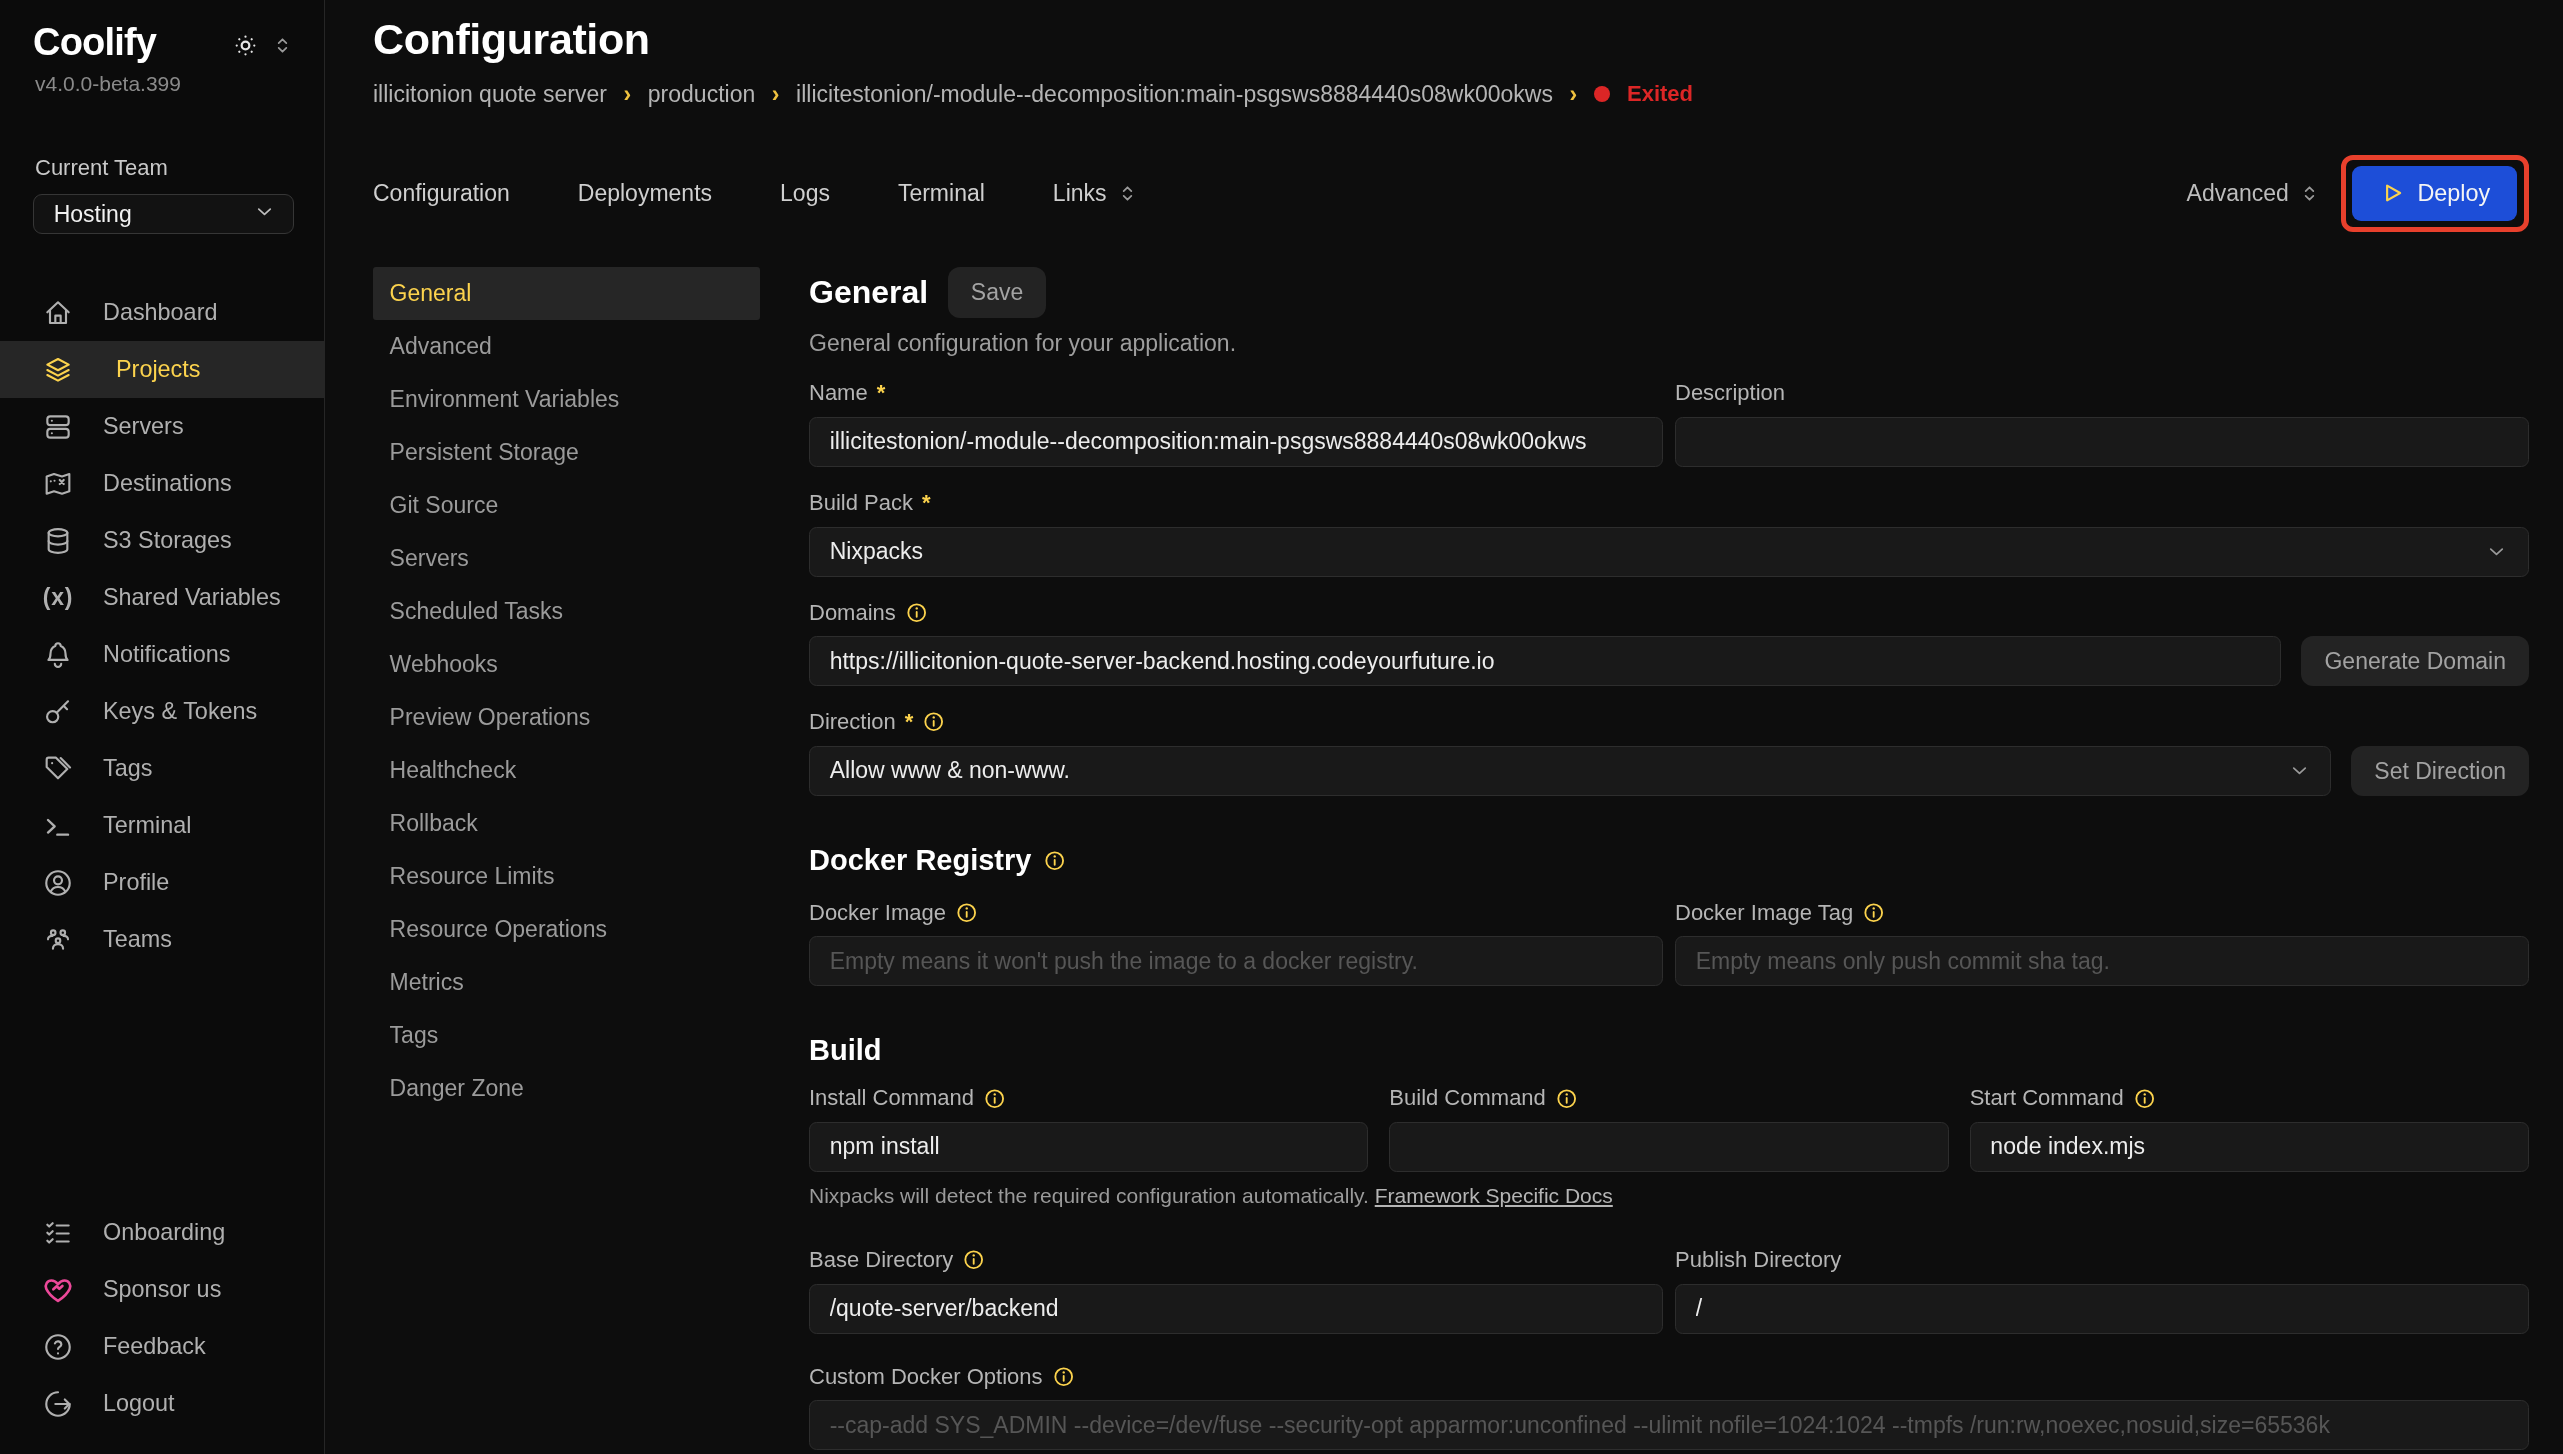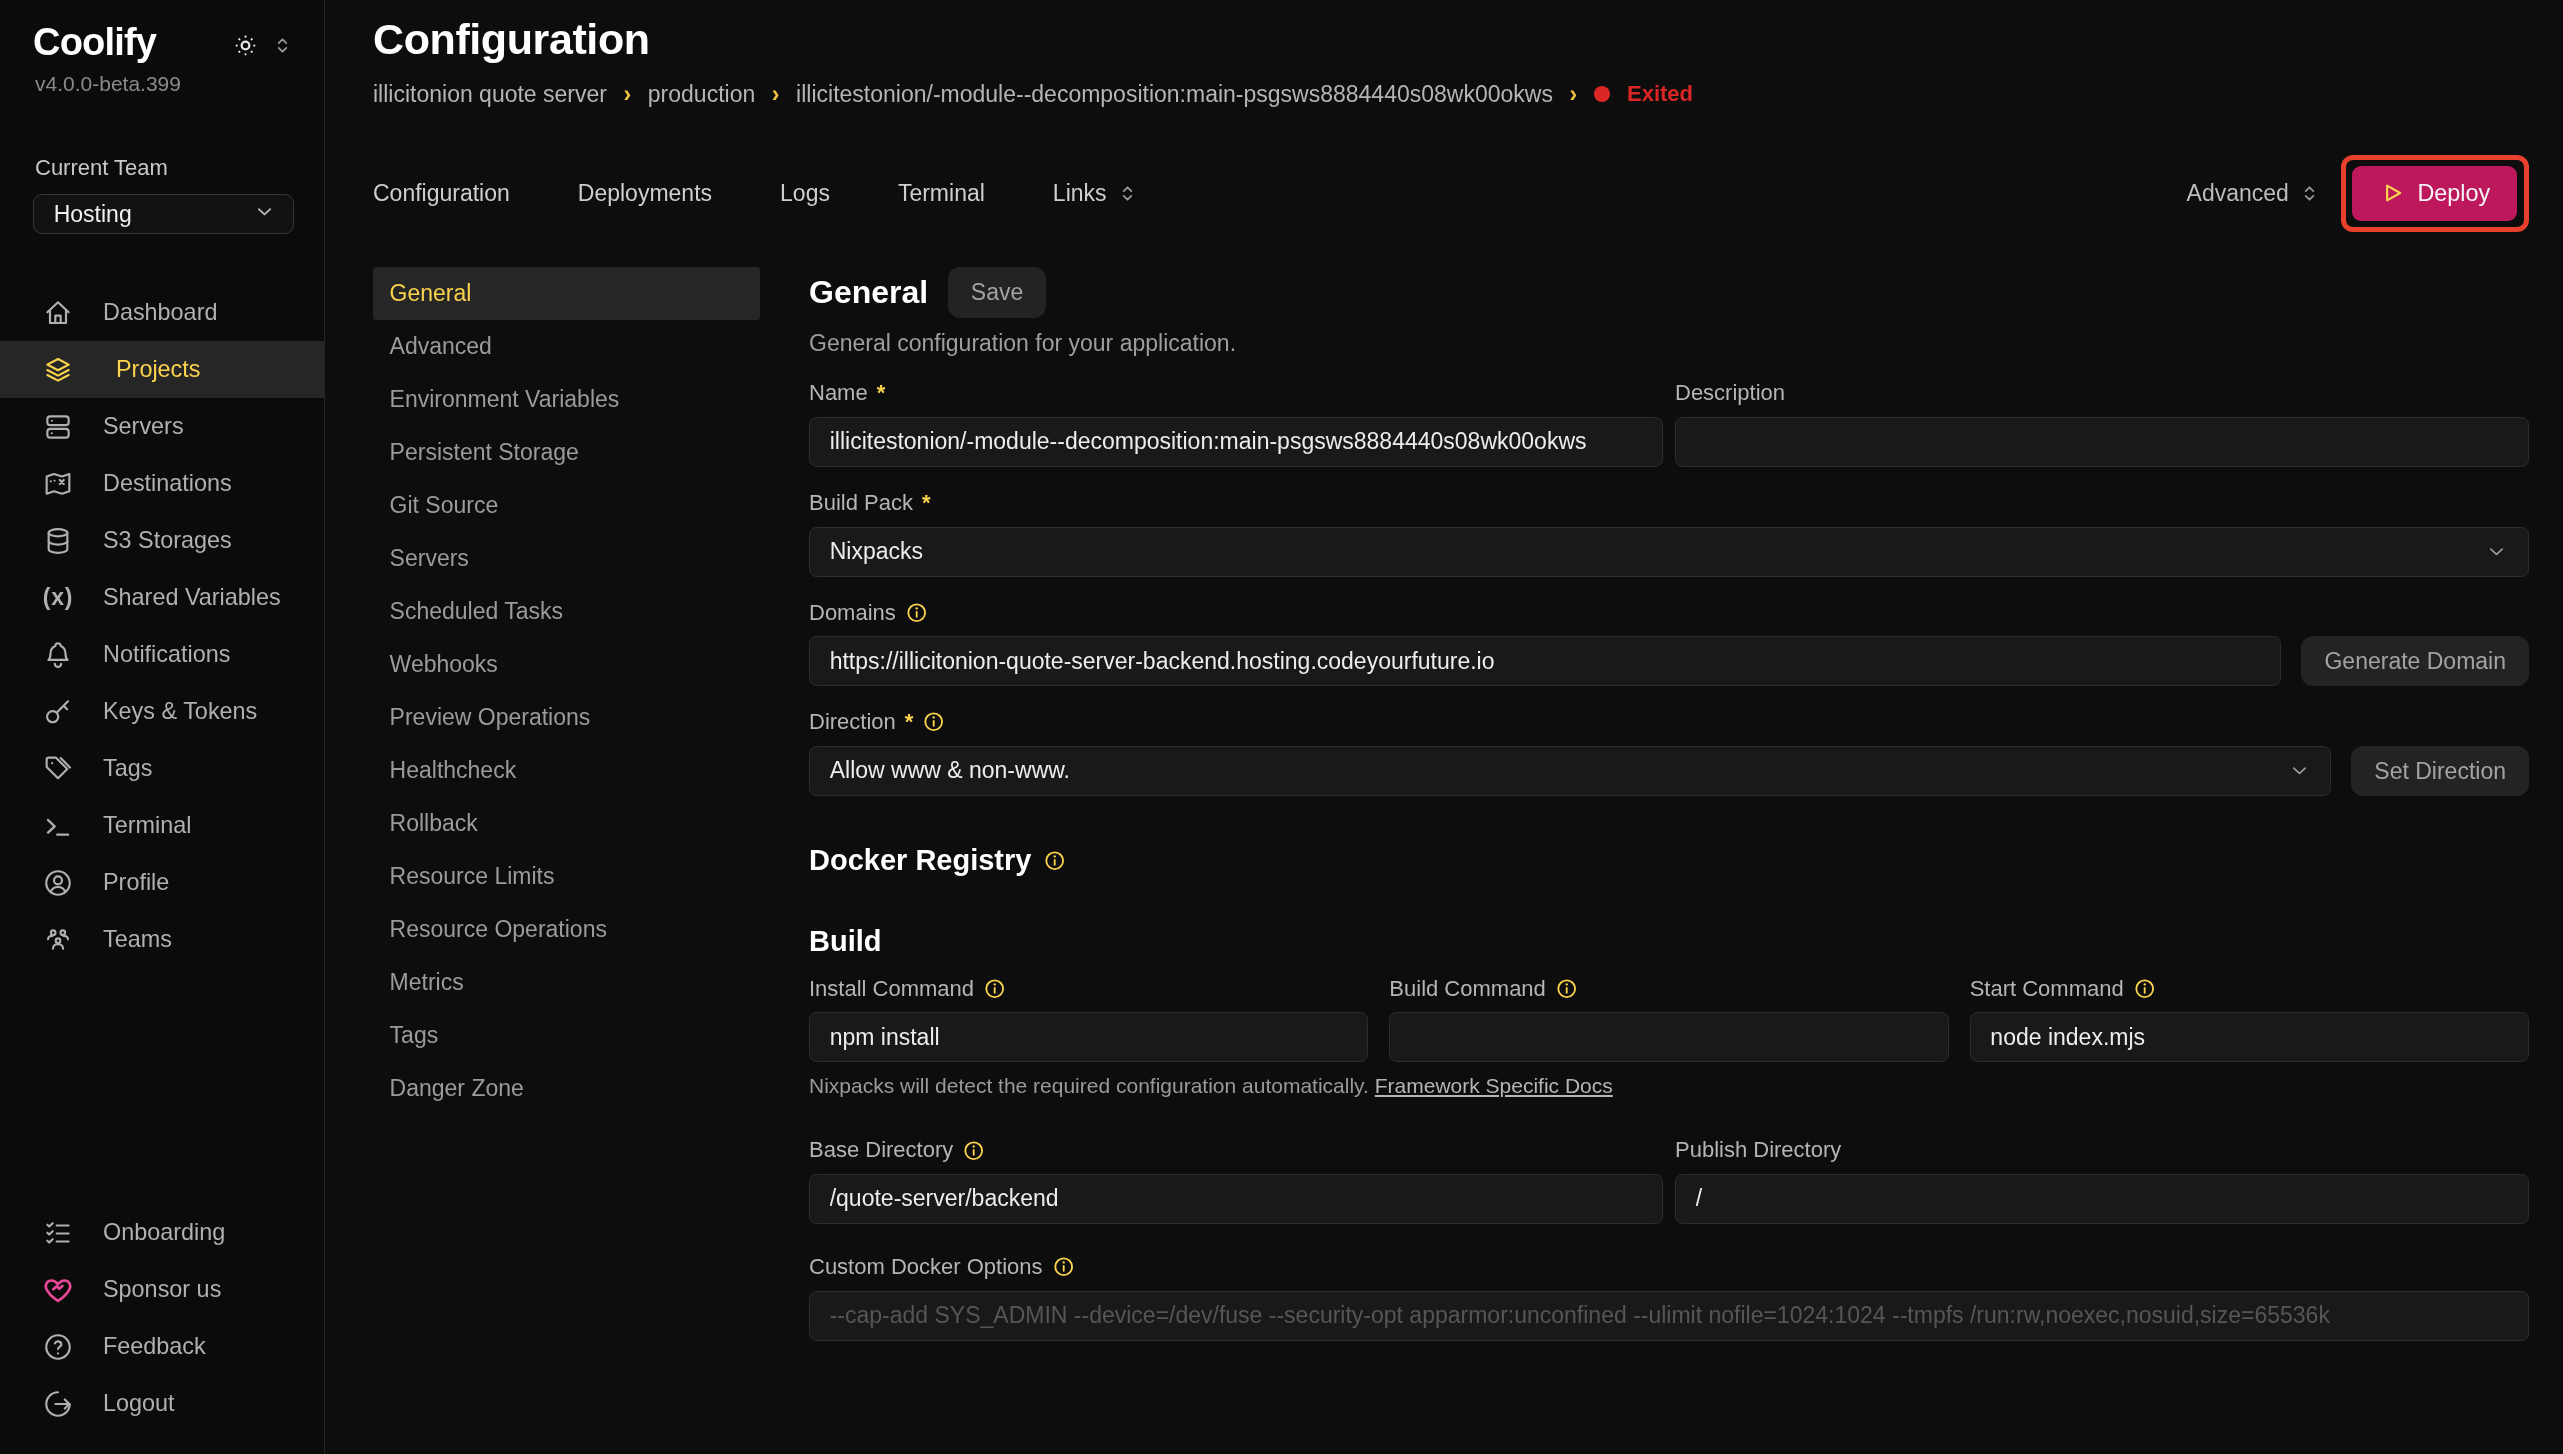--- a/index.html
+++ b/index.html
@@ -45,21 +45,21 @@
   .status-dot { width:16.6px; height:16.6px; border-radius:50%; background:#dc2626; display:inline-block; }
   .status-exited { color:#dc2626; font-weight:700; font-size:22px; }
 
   .tabbar { margin-top:47px; display:flex; align-items:center; gap:68px; font-size:23px; color:#cfcfcf; min-height:76px; }
   .tab { cursor:pointer; display:flex; align-items:center; gap:9px; }
   .tab svg, .adv svg { width:23px; height:23px; }
   .tab-right { margin-left:auto; display:flex; align-items:center; gap:19.7px; }
   .adv { display:flex; align-items:center; gap:9px; color:#bdbdbd; cursor:pointer; }
   .deploy-annotation { border:5.3px solid #e8402c; border-radius:12px; padding:6.8px; }
   .deploy-btn {
-    display:flex; align-items:center; gap:12px; background:#be185d; border:none; color:#f5f5f5;
+    display:flex; align-items:center; gap:12px; background:#1d4ed8; border:none; color:#f5f5f5;
     font-size:23.4px; font-family:inherit; padding:13.6px 27px; border-radius:9px; cursor:pointer;
   }
   .deploy-btn svg { width:26px; height:26px; }
 
   .content { margin-top:35px; display:flex; flex:1; overflow:hidden; }
   .cfg-menu { width:387px; min-width:387px; display:flex; flex-direction:column; }
   .citem {
     height:53px; display:flex; align-items:center; padding-left:16.6px;
     font-size:23px; color:#9b9b9b; cursor:pointer; border-radius:3px; white-space:nowrap;
   }
@@ -401,20 +401,40 @@
             <button class="btn" style="height:50px">Set Direction</button>
           </div>
         </div>
 
         <h3 class="sec-gap">
           <span>Docker Registry</span>
           <svg class="info-ic" viewBox="0 0 24 24">
               <use href="#i-info"></use>
             </svg>
         </h3>
+        <div class="grid2 field">
+          <div>
+            <label class="f-label">
+                <span>Docker Image</span>
+                <svg class="info-ic" viewBox="0 0 24 24">
+                  <use href="#i-info"></use>
+                </svg>
+              </label>
+            <input class="tb" type="text" placeholder="Empty means it won't push the image to a docker registry." style="">
+          </div>
+          <div>
+            <label class="f-label">
+                <span>Docker Image Tag</span>
+                <svg class="info-ic" viewBox="0 0 24 24">
+                  <use href="#i-info"></use>
+                </svg>
+              </label>
+            <input class="tb" type="text" placeholder="Empty means only push commit sha tag." style="">
+          </div>
+        </div>
 
         <h3 class="sec-gap">Build</h3>
         <div class="grid3 field" style="margin-top:18px">
           <div>
             <label class="f-label">
                 <span>Install Command</span>
                 <svg class="info-ic" viewBox="0 0 24 24">
                   <use href="#i-info"></use>
                 </svg>
               </label>

